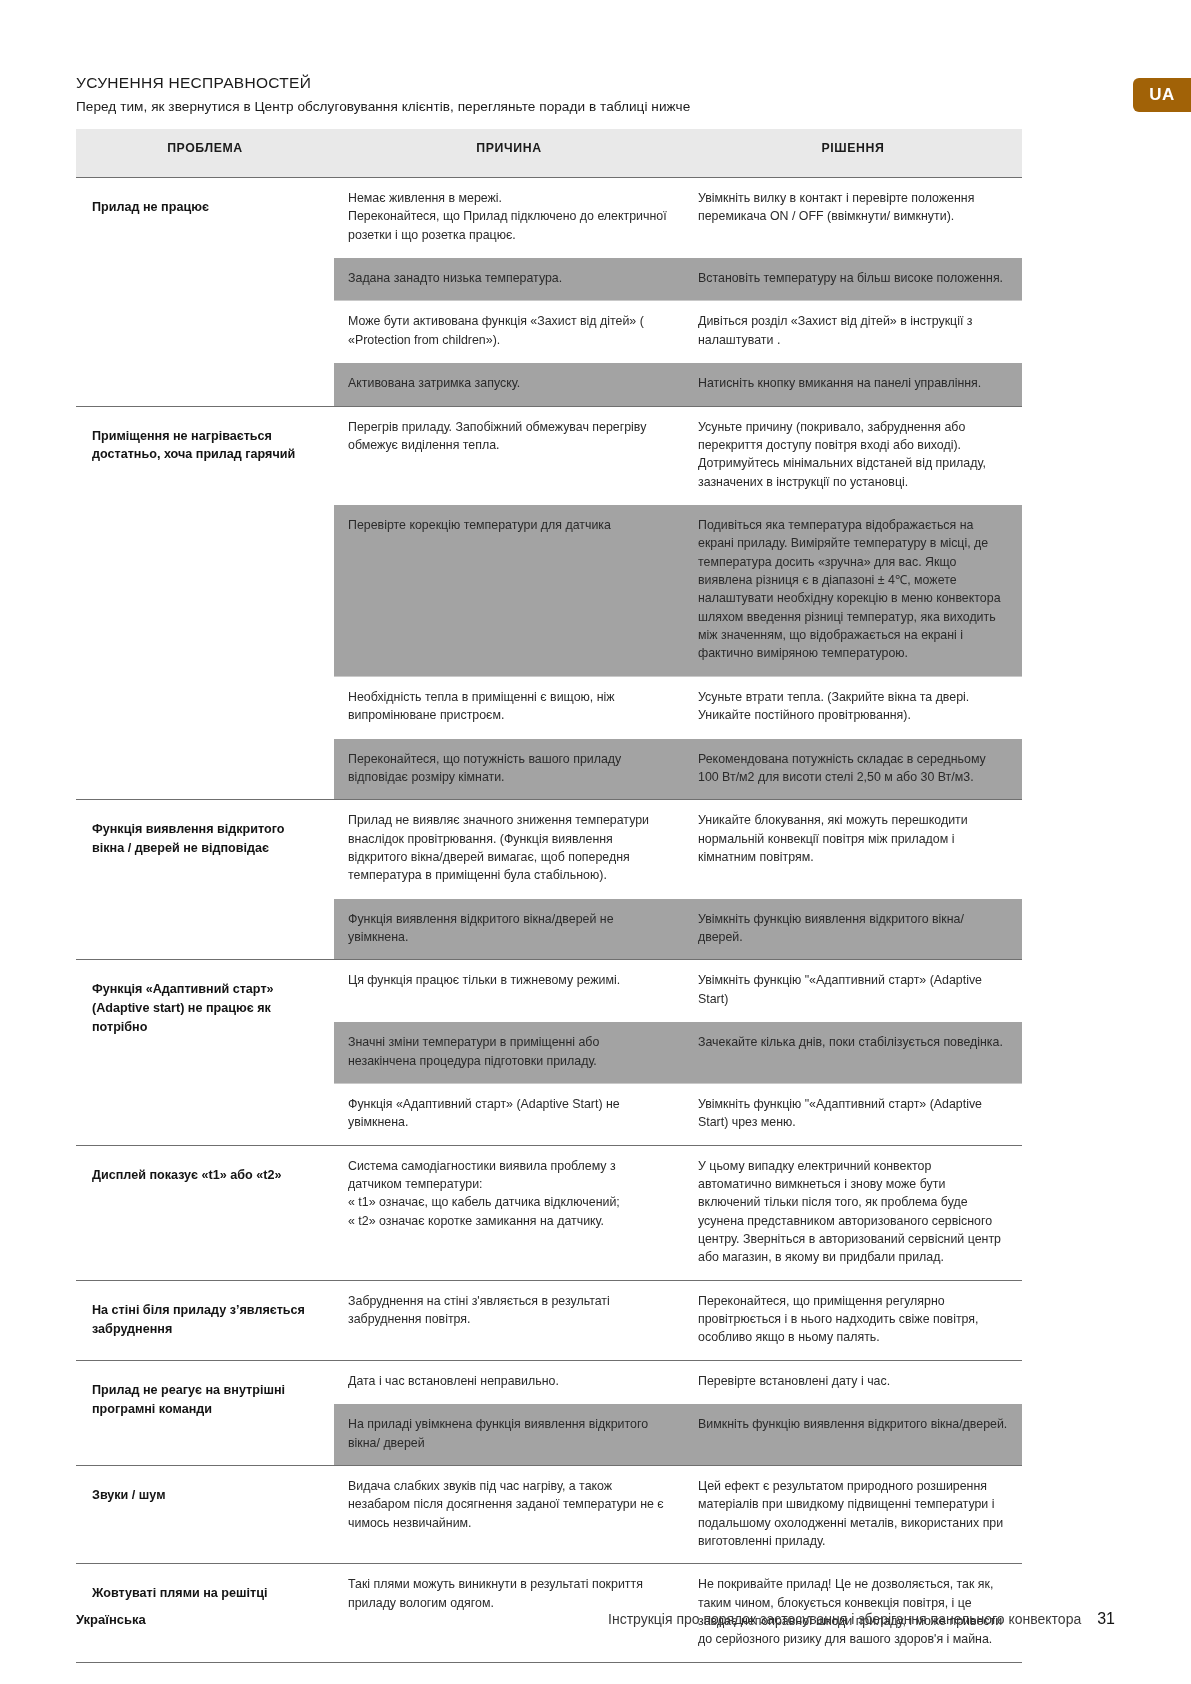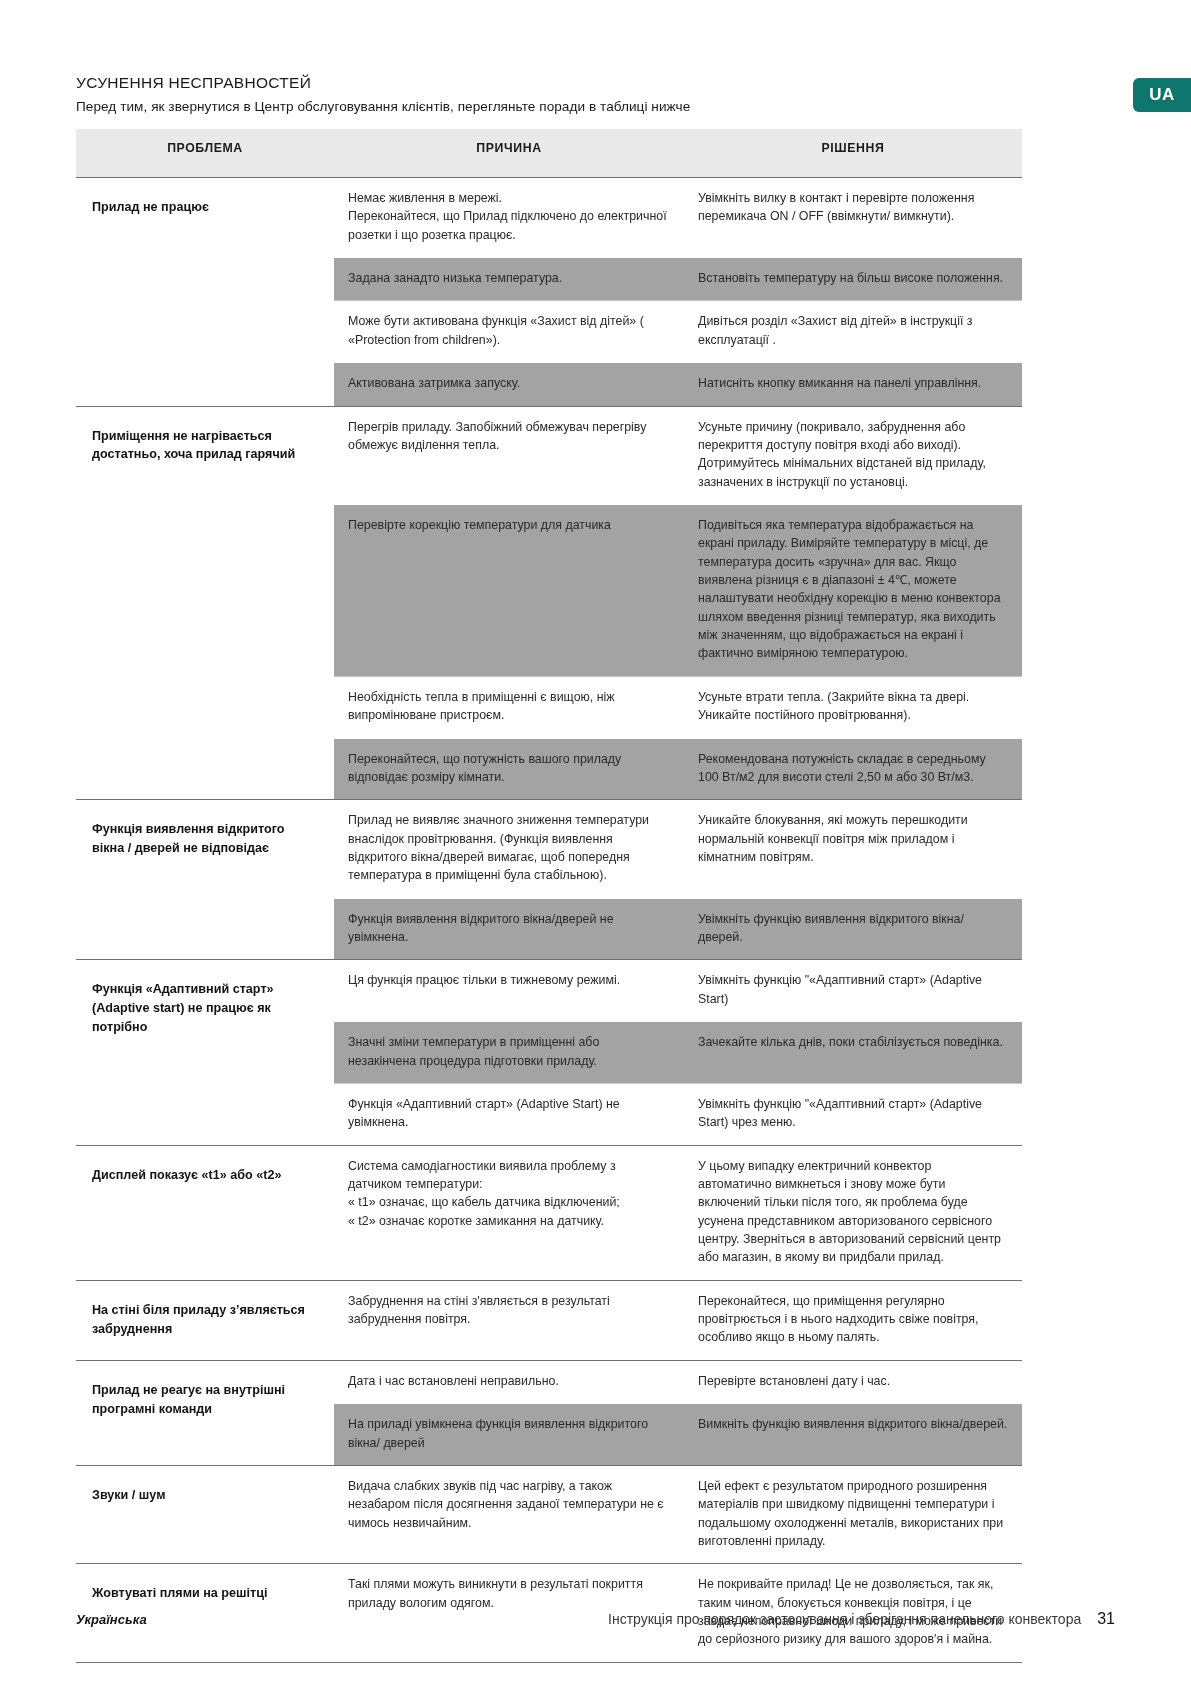--- a/index.html
+++ b/index.html
@@ -19,21 +19,21 @@
     overflow: hidden;
   }
 
   
   .lang-tab {
     position: absolute;
     top: 78px;
     right: 0;
     width: 58px;
     height: 34px;
-    background: #0f766e;
+    background: #a16207;
     border-radius: 6px 0 0 6px;
     color: #ffffff;
     font-size: 17px;
     font-weight: bold;
     letter-spacing: 0.5px;
     display: flex;
     align-items: center;
     justify-content: center;
   }
 
@@ -126,21 +126,20 @@
     left: 76px;
     right: 76px;
     bottom: 56px;
     display: flex;
     align-items: baseline;
     justify-content: space-between;
   }
   .footer-left {
     font-size: 13px;
     font-weight: bold;
-    font-style: italic;
     color: #141414;
   }
   .footer-right {
     display: flex;
     align-items: baseline;
     gap: 16px;
   }
   .footer-note {
     font-size: 14px;
     color: #3a3a3a;
@@ -196,21 +195,21 @@
             </td>
             <td class="solution">
               <span class="cell-line">Встановіть температуру на більш високе положення.</span>
             </td>
           </tr>
           <tr class="sub">
             <td class="cause">
               <span class="cell-line">Може бути активована функція «Захист від дітей» ( «Protection from children»).</span>
             </td>
             <td class="solution">
-              <span class="cell-line">Дивіться розділ «Захист від дітей» в інструкції з експлуатації .</span>
+              <span class="cell-line">Дивіться розділ «Захист від дітей» в інструкції з налаштувати .</span>
             </td>
           </tr>
           <tr class="sub shaded">
             <td class="cause">
               <span class="cell-line">Активована затримка запуску.</span>
             </td>
             <td class="solution">
               <span class="cell-line">Натисніть кнопку вмикання на панелі управління.</span>
             </td>
           </tr>

